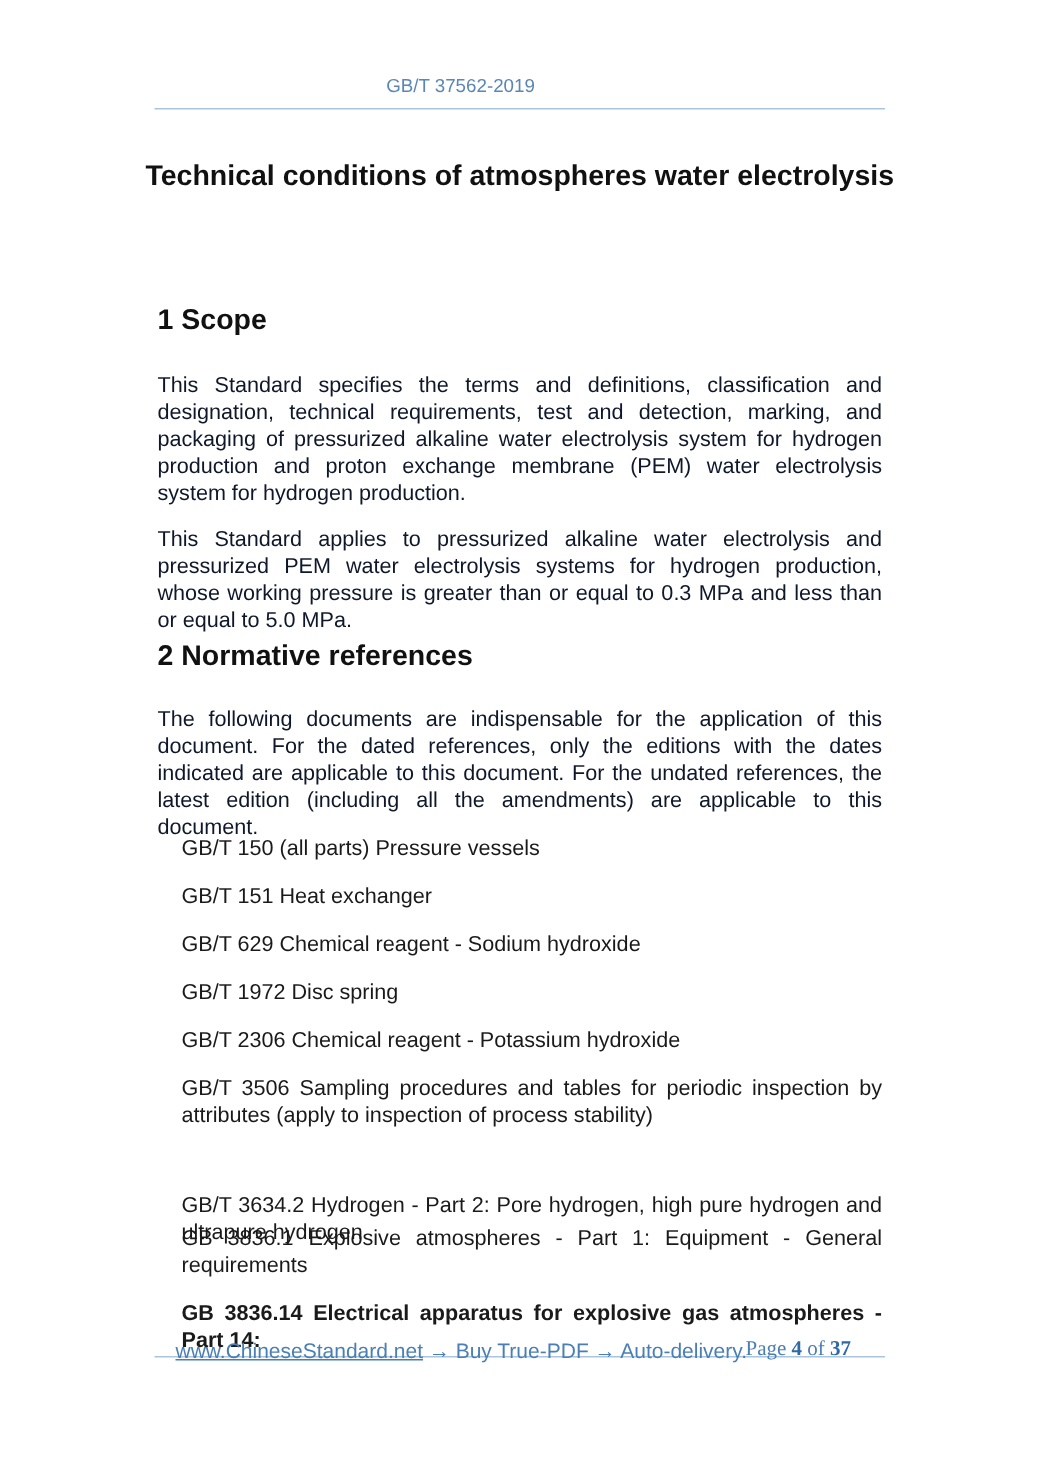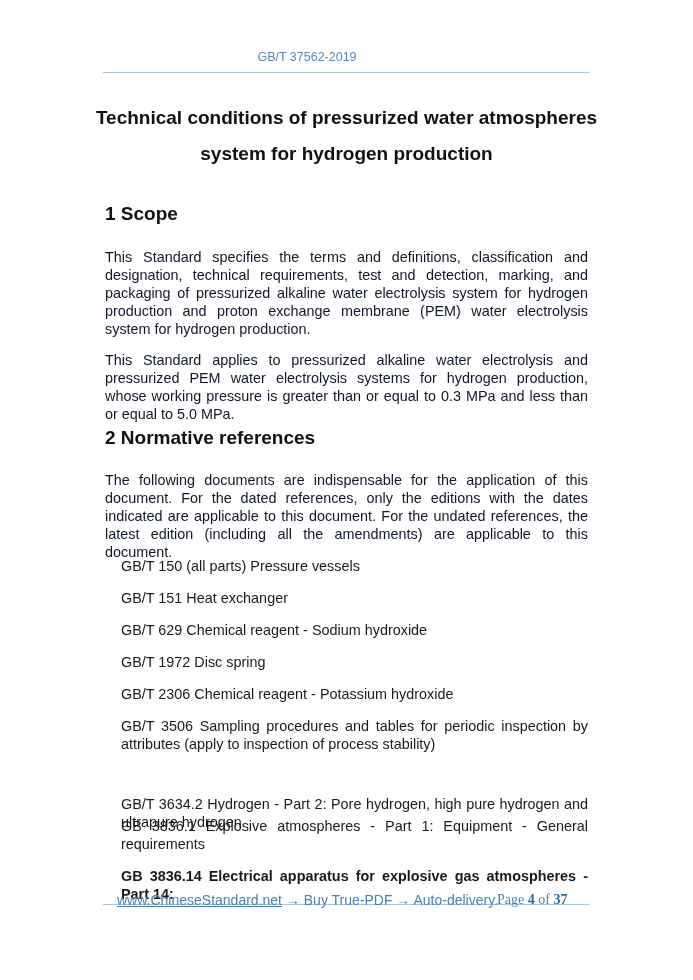--- a/index.html
+++ b/index.html
@@ -23,22 +23,21 @@
   .footer .page { position: absolute; left: 380px; top: 0; white-space: nowrap; font-family: Liberation Serif, serif; }
   .footer b { color: #2f6aa6; }
 </style>
 </head>
 <body>
 
 <div class="header-title">GB/T 37562-2019</div>
 <div class="header-rule"></div>
 
 <div class="doc-title">
-  <div>Technical conditions of pressurized water atmospheres</div>
-  <div>system for hydrogen production</div>
+  <div>Technical conditions of atmospheres water electrolysis</div>
 </div>
 
 <div class="section-heading" style="top:203px;">1 Scope</div>
 <div class="para" style="top:248px;">This Standard specifies the terms and definitions, classification and designation, technical requirements, test and detection, marking, and packaging of pressurized alkaline water electrolysis system for hydrogen production and proton exchange membrane (PEM) water electrolysis system for hydrogen production.</div>
 <div class="para" style="top:351px;">This Standard applies to pressurized alkaline water electrolysis and pressurized PEM water electrolysis systems for hydrogen production, whose working pressure is greater than or equal to 0.3 MPa and less than or equal to 5.0 MPa.</div>
 
 <div class="section-heading" style="top:427px;">2 Normative references</div>
 <div class="para" style="top:471px;">The following documents are indispensable for the application of this document. For the dated references, only the editions with the dates indicated are applicable to this document. For the undated references, the latest edition (including all the amendments) are applicable to this document.</div>
 
 <div class="ref" style="top:557px;">GB/T 150 (all parts) Pressure vessels</div>

